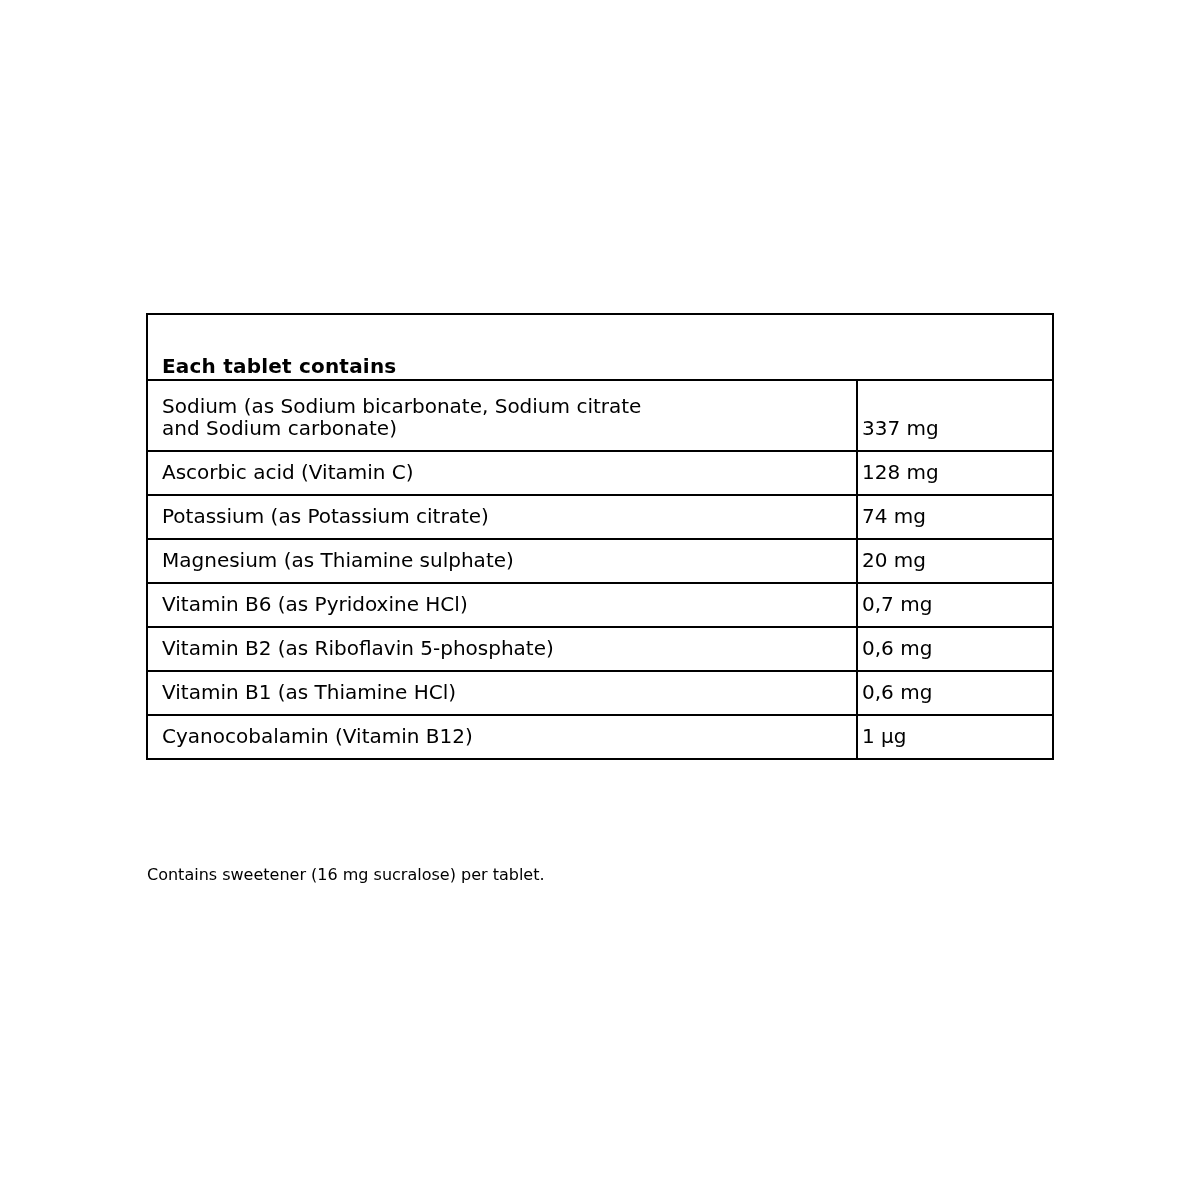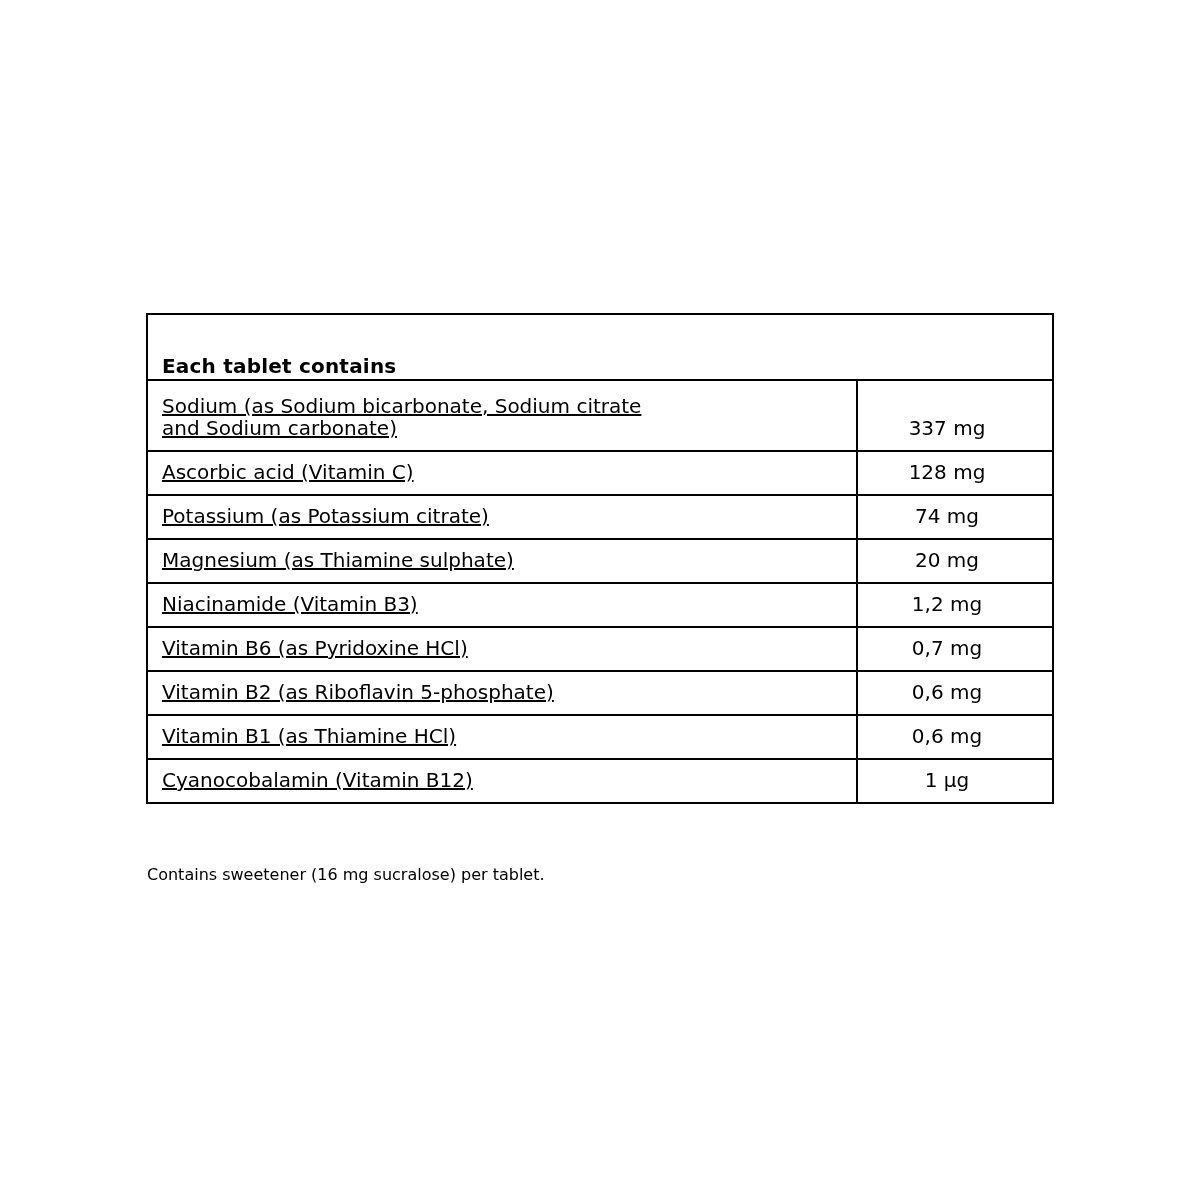--- a/index.html
+++ b/index.html
@@ -41,25 +41,23 @@
     vertical-align: middle;
     padding: 0 10px 2px 14px;
     font-size: 27px;
     font-weight: bold;
     letter-spacing: 0.2px;
   }
   td.label-cell {
     padding: 6px 8px 11px 14px;
     white-space: pre-line;
     text-align: left;
-    text-decoration: underline;
   }
   td.amount-cell {
     padding: 6px 20px 11px 4px;
-    text-align: center;
   }
   tr.row { height: 44px; }
   tr.row-tall { height: 71px; }
   .footnote {
     position: absolute;
     left: 147px;
     top: 863px;
     font-size: 16px;
     line-height: 24px;
   }
@@ -93,24 +91,20 @@
       <tr class="row">
         <td class="label-cell">Potassium (as Potassium citrate)</td>
         <td class="amount-cell">74 mg</td>
       </tr>
 
       <tr class="row">
         <td class="label-cell">Magnesium (as Thiamine sulphate)</td>
         <td class="amount-cell">20 mg</td>
       </tr>
 
-      <tr class="row">
-        <td class="label-cell">Niacinamide (Vitamin B3)</td>
-        <td class="amount-cell">1,2 mg</td>
-      </tr>
 
       <tr class="row">
         <td class="label-cell">Vitamin B6 (as Pyridoxine HCl)</td>
         <td class="amount-cell">0,7 mg</td>
       </tr>
 
       <tr class="row">
         <td class="label-cell">Vitamin B2 (as Riboflavin 5-phosphate)</td>
         <td class="amount-cell">0,6 mg</td>
       </tr>

